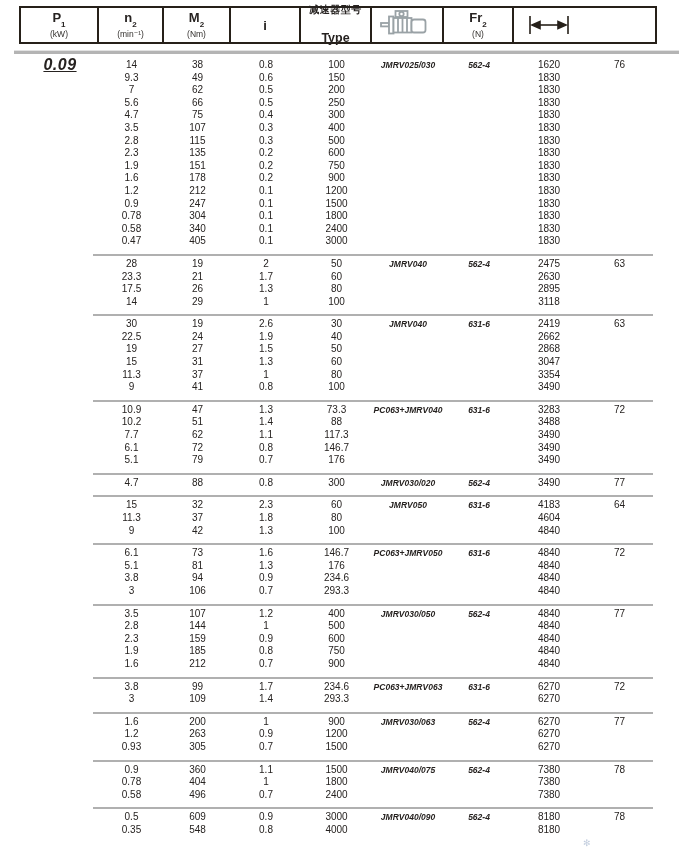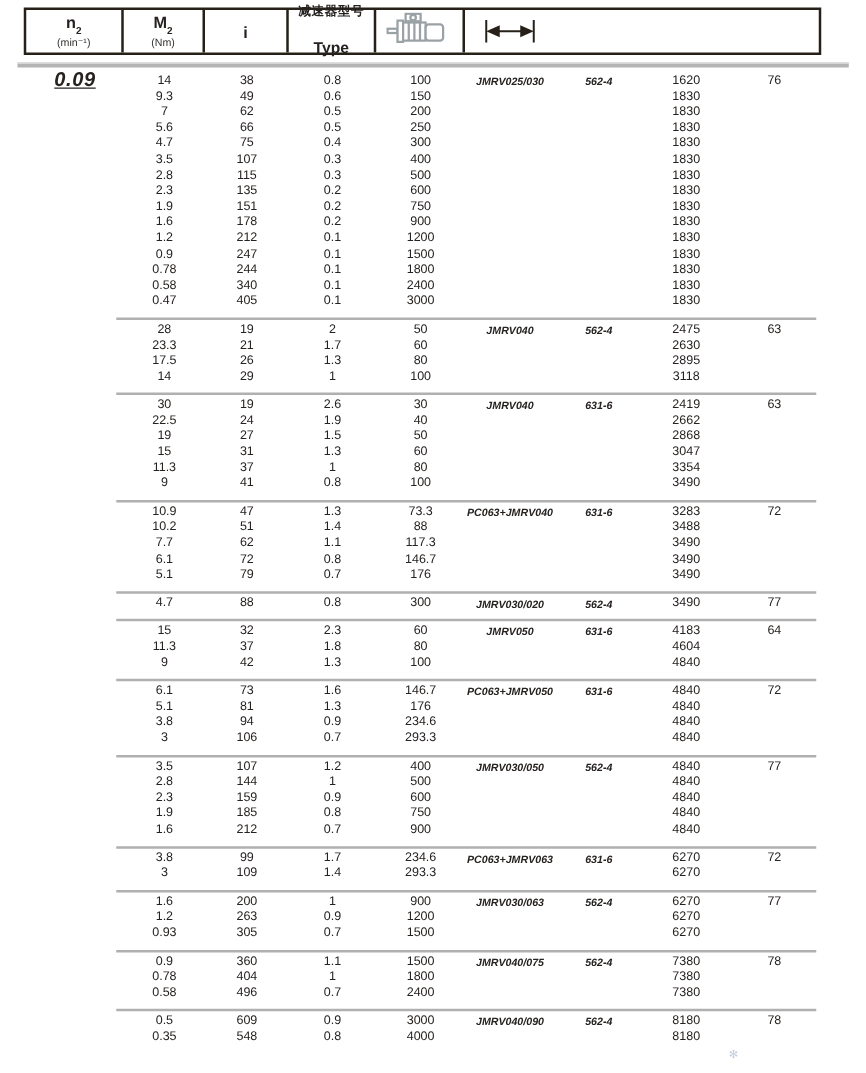--- a/index.html
+++ b/index.html
@@ -36,20 +36,24 @@
 
   .artifact{position:absolute;left:583px;top:839px;font-size:9px;color:#c2cdde;
             line-height:1;}
 </style>
 </head>
 <body>
 
 <div class="page">
 
   <div class="hdr">
+    <div class="hcell">
+      <span class="hl"><span>P</span><sub>1</sub></span>
+      <span class="hu">(kW)</span>
+    </div>
     <div class="hcell">
       <span class="hl"><span>n</span><sub>2</sub></span>
       <span class="hu">(min⁻¹)</span>
     </div>
     <div class="hcell">
       <span class="hl"><span>M</span><sub>2</sub></span>
       <span class="hu">(Nm)</span>
     </div>
     <div class="hcell">
       <span class="hl">i</span>
@@ -68,20 +72,24 @@
             <line x1="18" y1="8" x2="18" y2="22.5"></line>
             <line x1="22.5" y1="8" x2="22.5" y2="22.5"></line>
             <line x1="27" y1="8" x2="27" y2="22.5"></line>
             <rect x="15.5" y="1" width="12" height="6"></rect>
             <circle cx="21.5" cy="4" r="2.2"></circle>
             <rect x="31.5" y="9.5" width="14" height="13" rx="2.5"></rect>
           </g>
         </svg>
       </span>
     </div>
+    <div class="hcell">
+      <span class="hl"><span>Fr</span><sub>2</sub></span>
+      <span class="hu">(N)</span>
+    </div>
     <div class="hcell icon">
       <span>
         <svg width="44" height="22" viewBox="0 0 44 22">
           <g stroke="#262019" stroke-width="1.6" fill="#262019">
             <line x1="3" y1="2" x2="3" y2="20"></line>
             <line x1="41" y1="2" x2="41" y2="20"></line>
             <line x1="7" y1="11" x2="37" y2="11"></line>
             <polygon points="13,7.5 13,14.5 5,11"></polygon>
             <polygon points="31,7.5 31,14.5 39,11"></polygon>
           </g>
@@ -222,21 +230,21 @@
           <span class="c c3">0.1</span>
           <span class="c c4">1500</span>
           <span class="c c5"></span>
           <span class="c c6"></span>
           <span class="c c7">1830</span>
           <span class="c c8"></span>
         </div>
         <div class="row">
           <span class="c c0"></span>
           <span class="c c1">0.78</span>
-          <span class="c c2">244</span>
+          <span class="c c2">304</span>
           <span class="c c3">0.1</span>
           <span class="c c4">1800</span>
           <span class="c c5"></span>
           <span class="c c6"></span>
           <span class="c c7">1830</span>
           <span class="c c8"></span>
         </div>
         <div class="row">
           <span class="c c0"></span>
           <span class="c c1">0.58</span>

